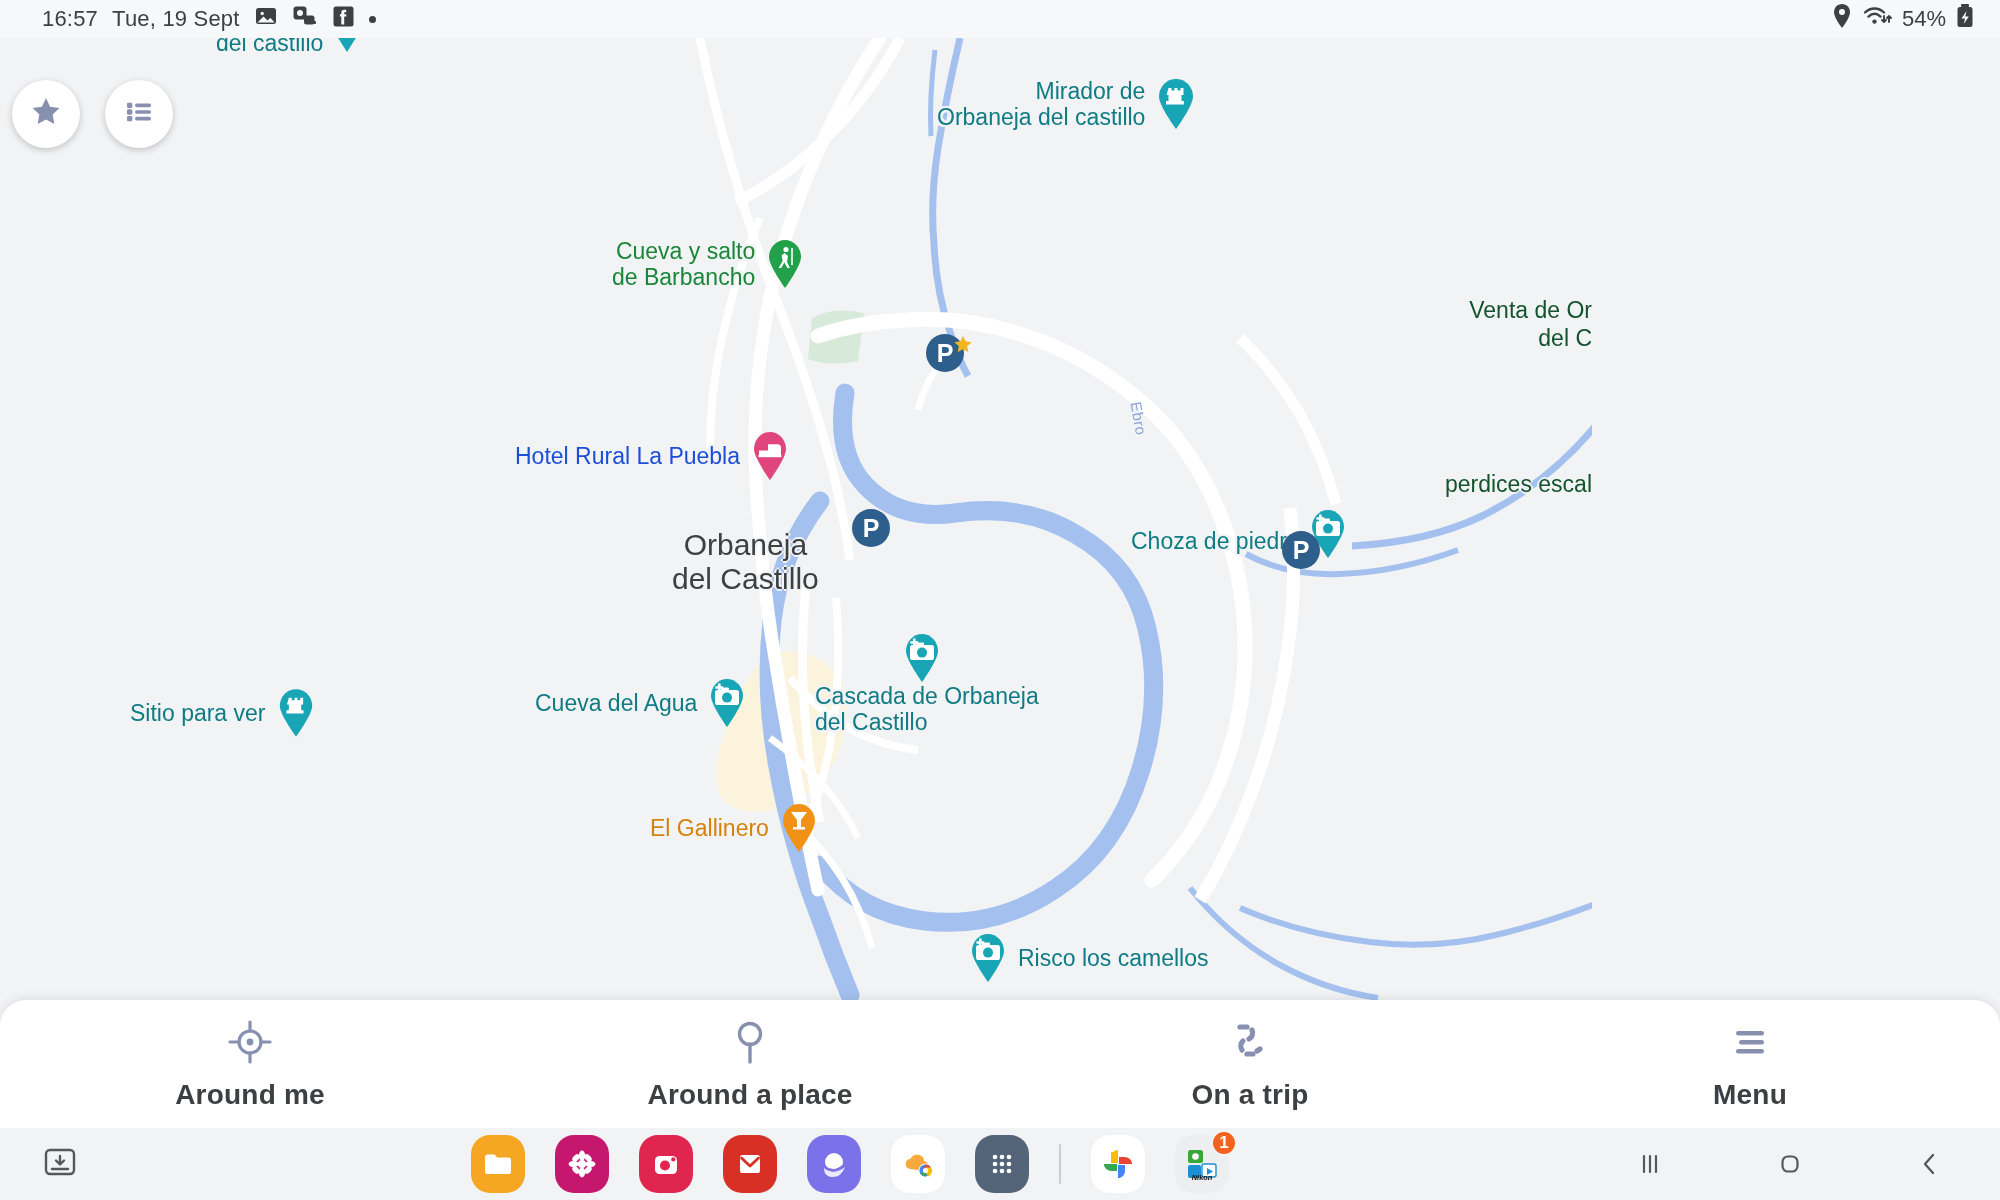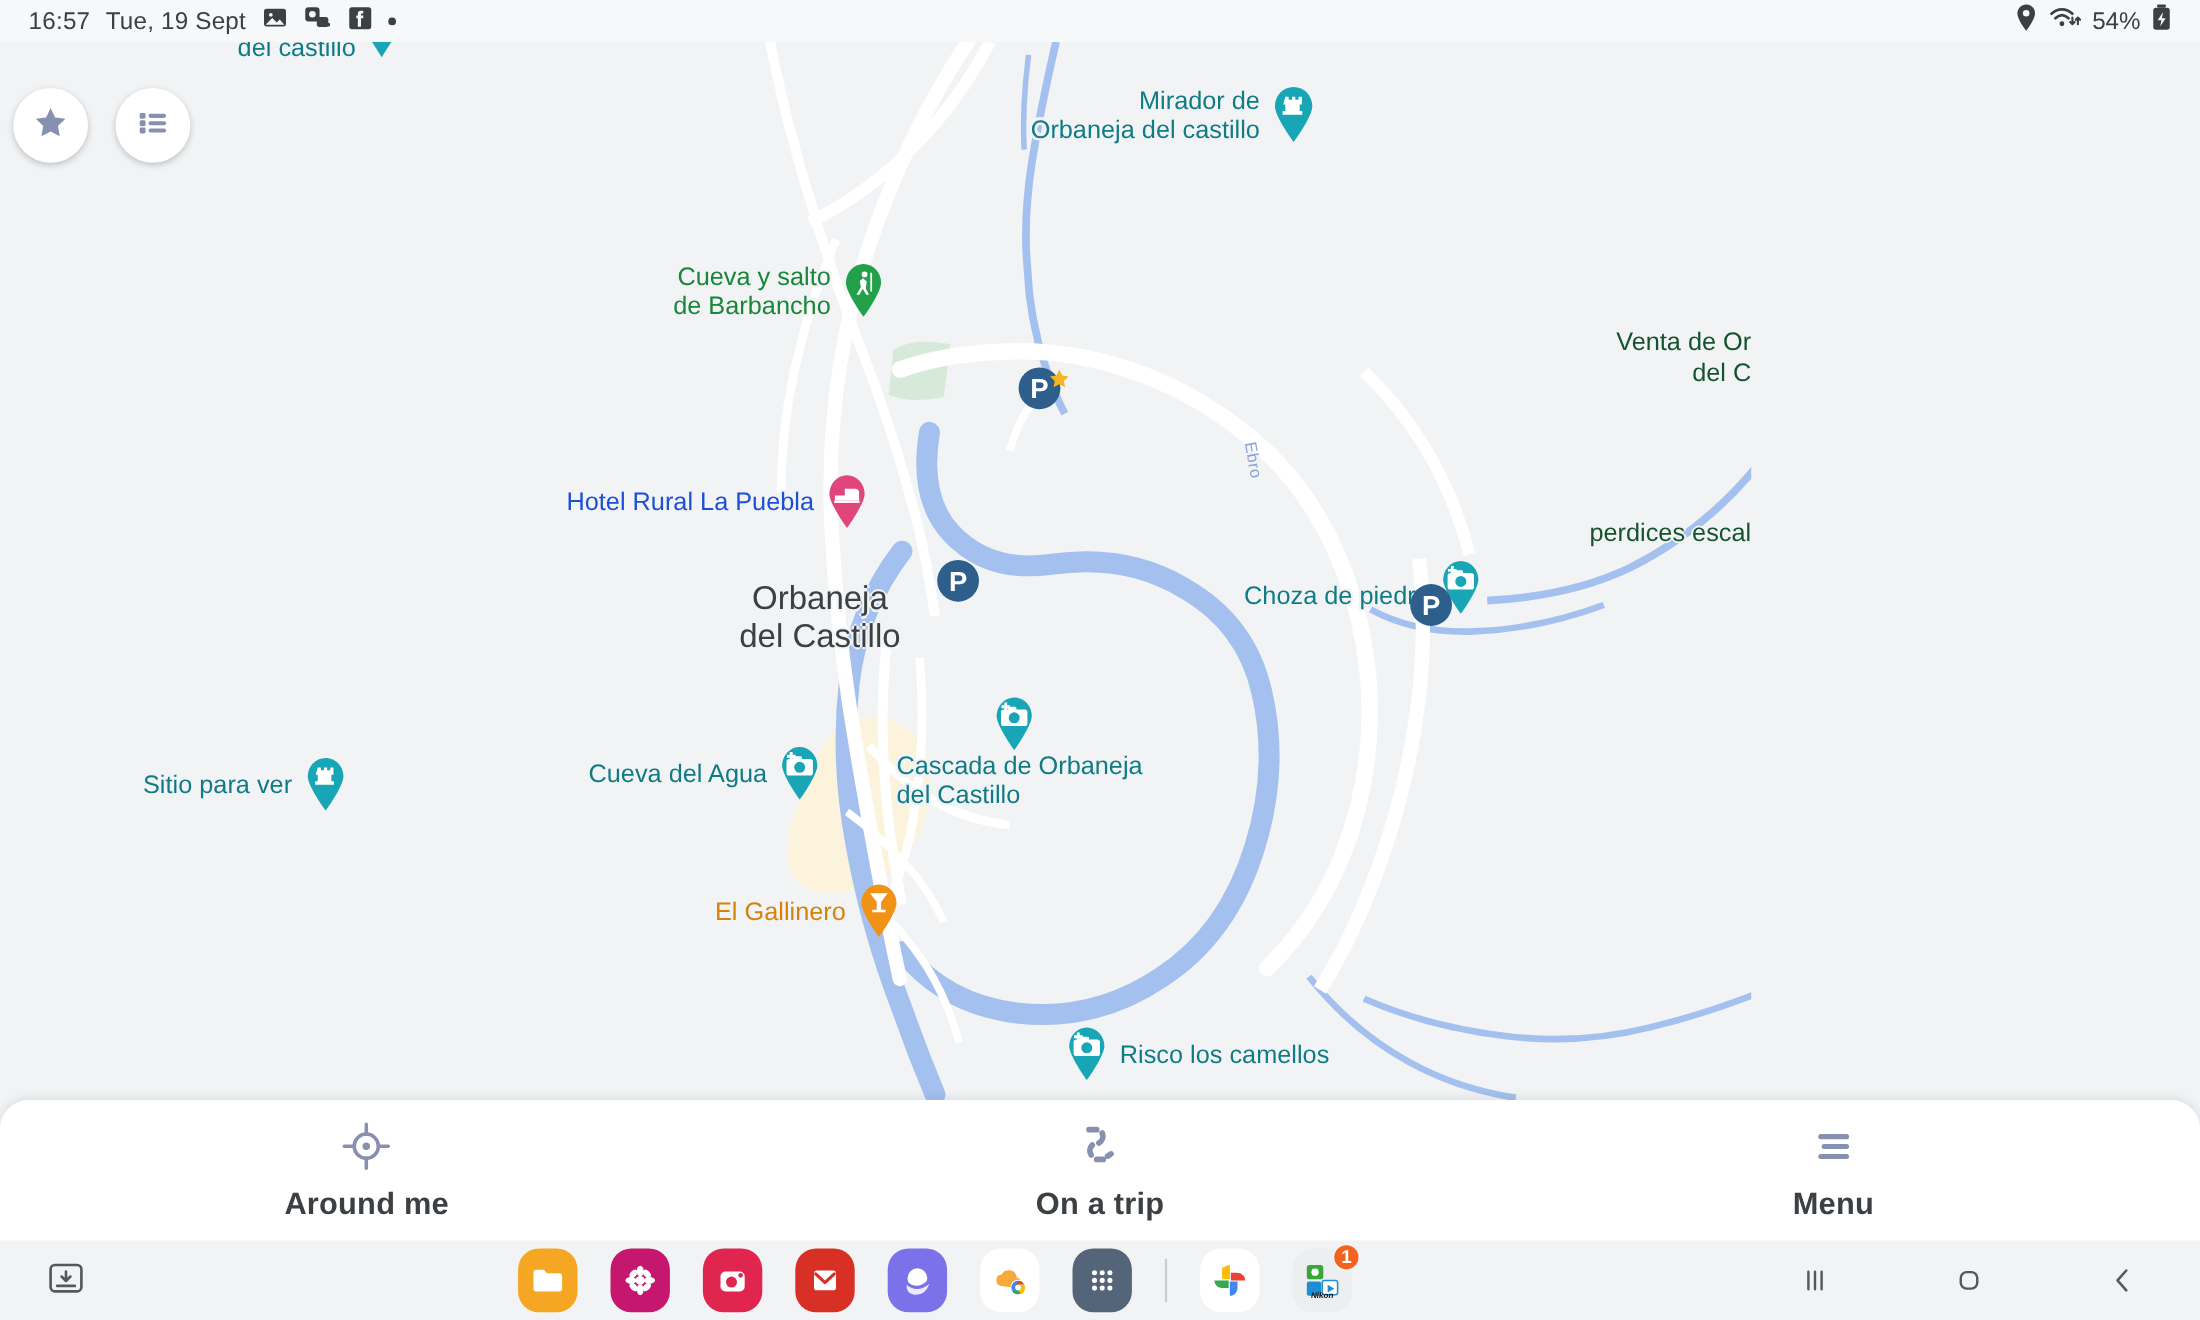--- a/index.html
+++ b/index.html
@@ -11,21 +11,21 @@
   }
   #screen { position: relative; width: 2000px; height: 1200px; overflow: hidden; background: #f1f3f4; }
 
   
   #statusbar {
     position: absolute; top: 0; left: 0; width: 2000px; height: 38px;
     background: #f7f8f9;
     display: flex; align-items: center;
     color: #3c4043; font-size: 22px; z-index: 60;
   }
-  #statusbar .left { display: flex; align-items: center; gap: 14px; padding-left: 26px; }
+  #statusbar .left { display: flex; align-items: center; gap: 14px; padding-left: 42px; }
   #statusbar .right { margin-left: auto; display: flex; align-items: center; gap: 10px; padding-right: 26px; }
   .sb-time { font-size: 22px; letter-spacing: .2px; }
   .sb-date { font-size: 22px; letter-spacing: .2px; }
   .sb-ico { display: inline-block; }
   .sb-dot { width: 7px; height: 7px; border-radius: 50%; background: #3c4043; display: inline-block; }
   .sb-pct { font-size: 22px; }
 
   
   #map {
     position: absolute; top: 38px; left: 0; width: 1592px; height: 962px;
@@ -413,20 +413,29 @@
       <span class="icn">
         <svg width="48" height="48" viewBox="0 0 48 48">
           <circle cx="24" cy="24" r="11" stroke="#8890b0" stroke-width="3.2" fill="none"></circle>
           <circle cx="24" cy="24" r="3.4" fill="#8890b0"></circle>
           <path d="M24 4 v9 M24 35 v9 M4 24 h9 M35 24 h9" stroke="#8890b0" stroke-width="3.2" stroke-linecap="round"></path>
         </svg>
       </span>
       <span class="txt">Around me</span>
     </div>
 
+    <div class="navitem">
+      <span class="icn">
+        <svg width="48" height="48" viewBox="0 0 48 48">
+          <circle cx="24" cy="16" r="10.5" stroke="#8890b0" stroke-width="3.4" fill="none"></circle>
+          <path d="M24 26 v18" stroke="#8890b0" stroke-width="3.4" stroke-linecap="round"></path>
+        </svg>
+      </span>
+      <span class="txt">Around a place</span>
+    </div>
 
     <div class="navitem">
       <span class="icn">
         <svg width="48" height="48" viewBox="0 0 48 48">
           <path d="M14 9 h7" stroke="#8890b0" stroke-width="5.2" stroke-linecap="round"></path>
           <path d="M26 12 a7 7 0 0 1 -3 9" stroke="#8890b0" stroke-width="5.2" fill="none" stroke-linecap="round"></path>
           <path d="M17 23 a7 7 0 0 0 -1 9" stroke="#8890b0" stroke-width="5.2" fill="none" stroke-linecap="round"></path>
           <path d="M21 36 h6" stroke="#8890b0" stroke-width="5.2" stroke-linecap="round"></path>
           <path d="M31 33 l3 -2" stroke="#8890b0" stroke-width="5.2" stroke-linecap="round"></path>
         </svg>

